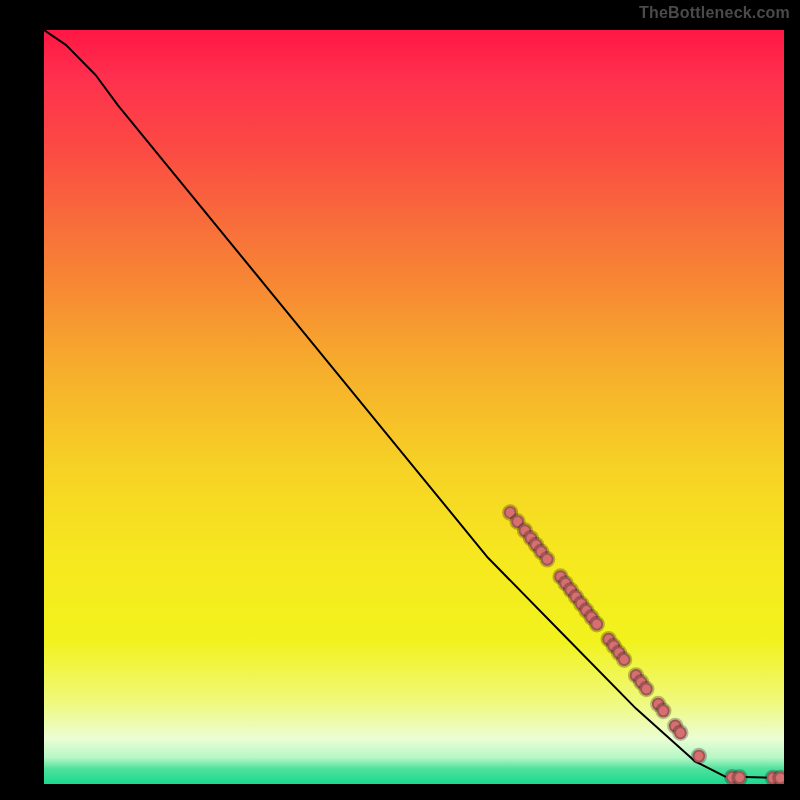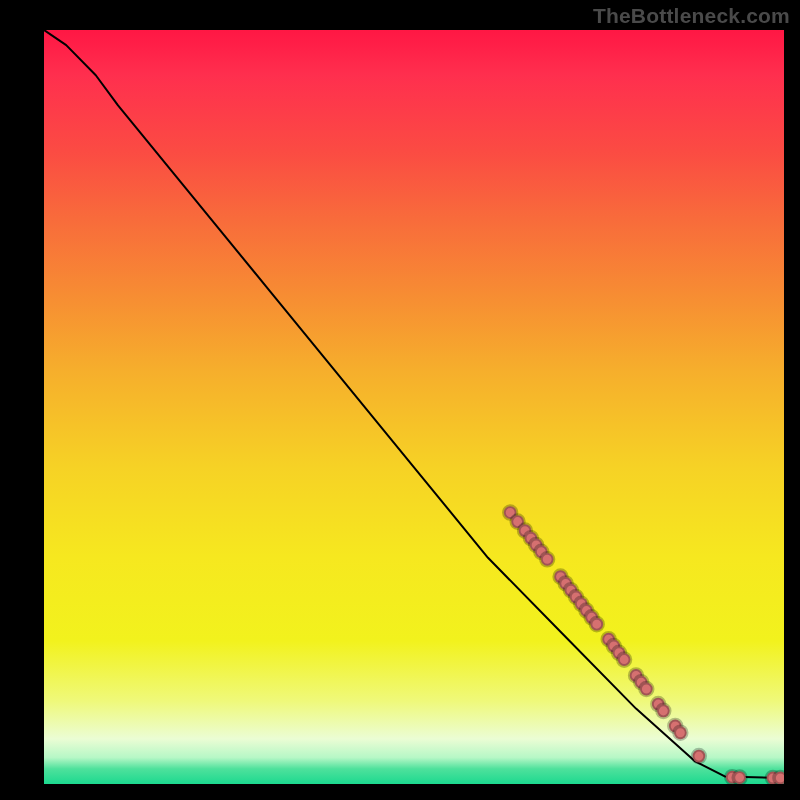--- a/index.html
+++ b/index.html
@@ -15,21 +15,21 @@
     width: 800px;
     height: 800px;
     background: #000;
   }
   .watermark {
     position: absolute;
     top: 4px;
     right: 10px;
     color: #4a4a4a;
     font-family: Arial, Helvetica, sans-serif;
-    font-size: 21px;
+    font-size: 16px;
     font-weight: 600;
     letter-spacing: 0.2px;
     z-index: 10;
   }
   .plot-area {
     position: absolute;
     
     top: 30px;
     left: 44px;
     width: 740px;   

